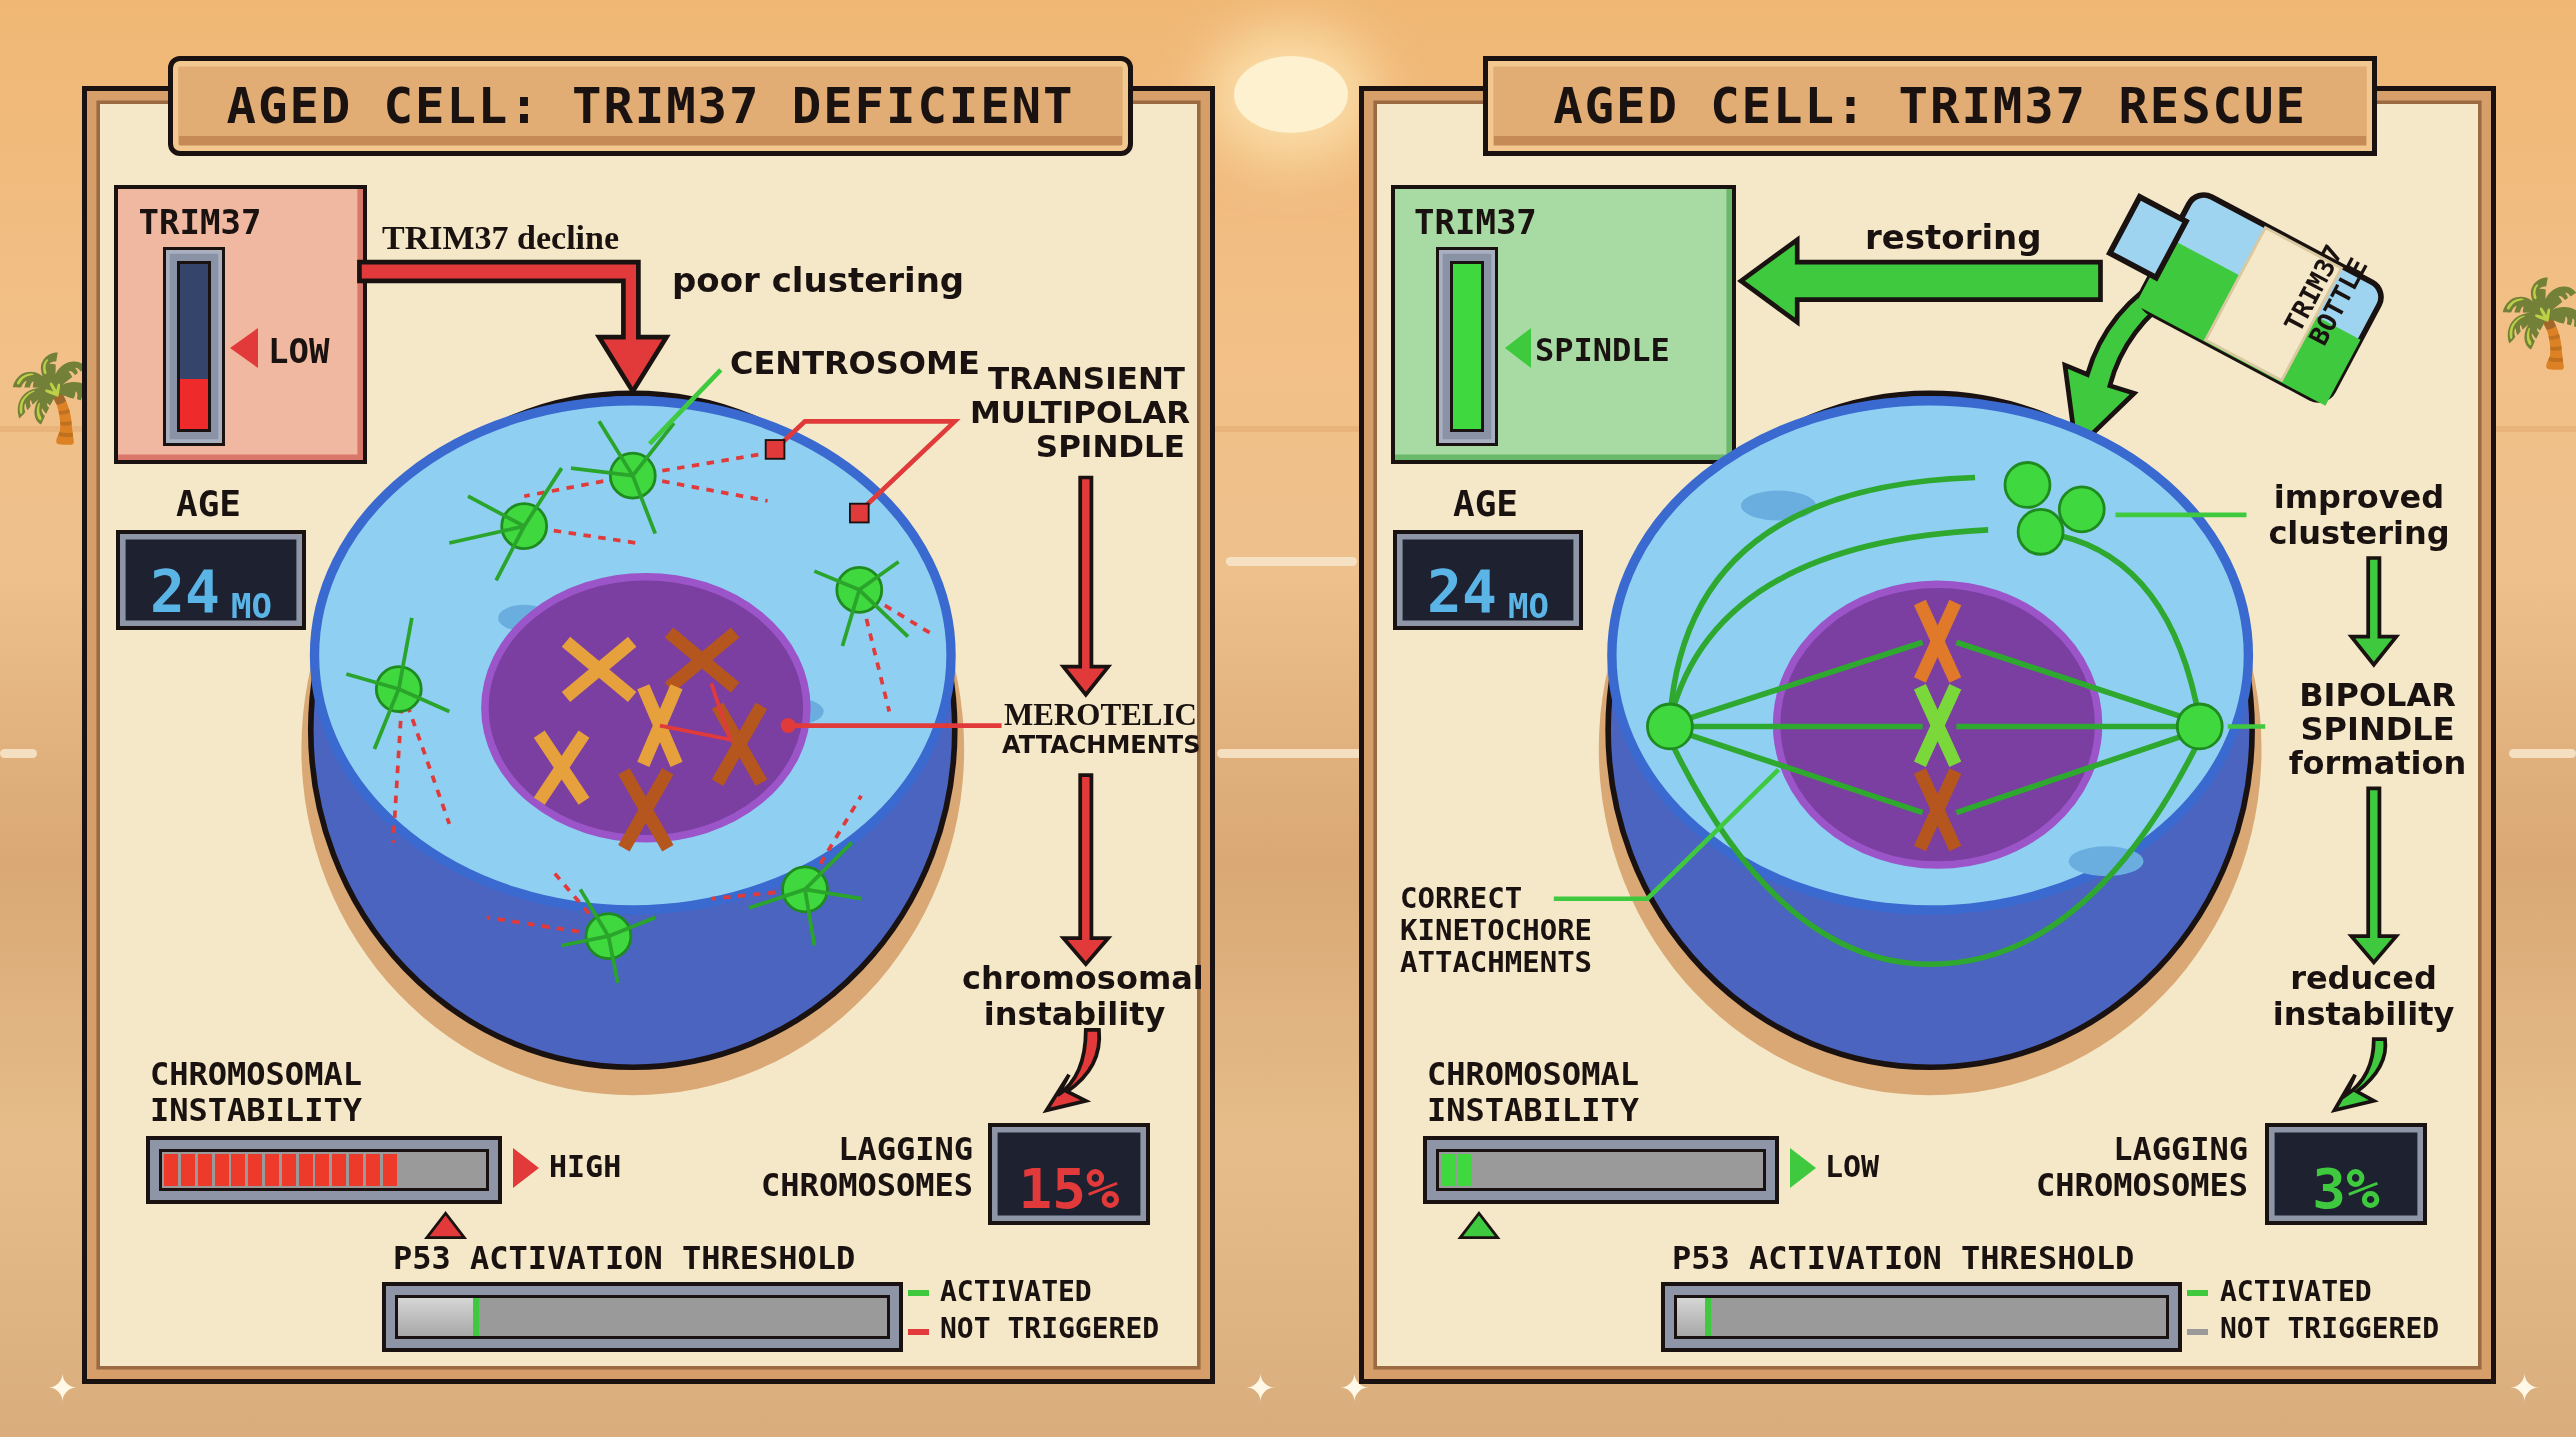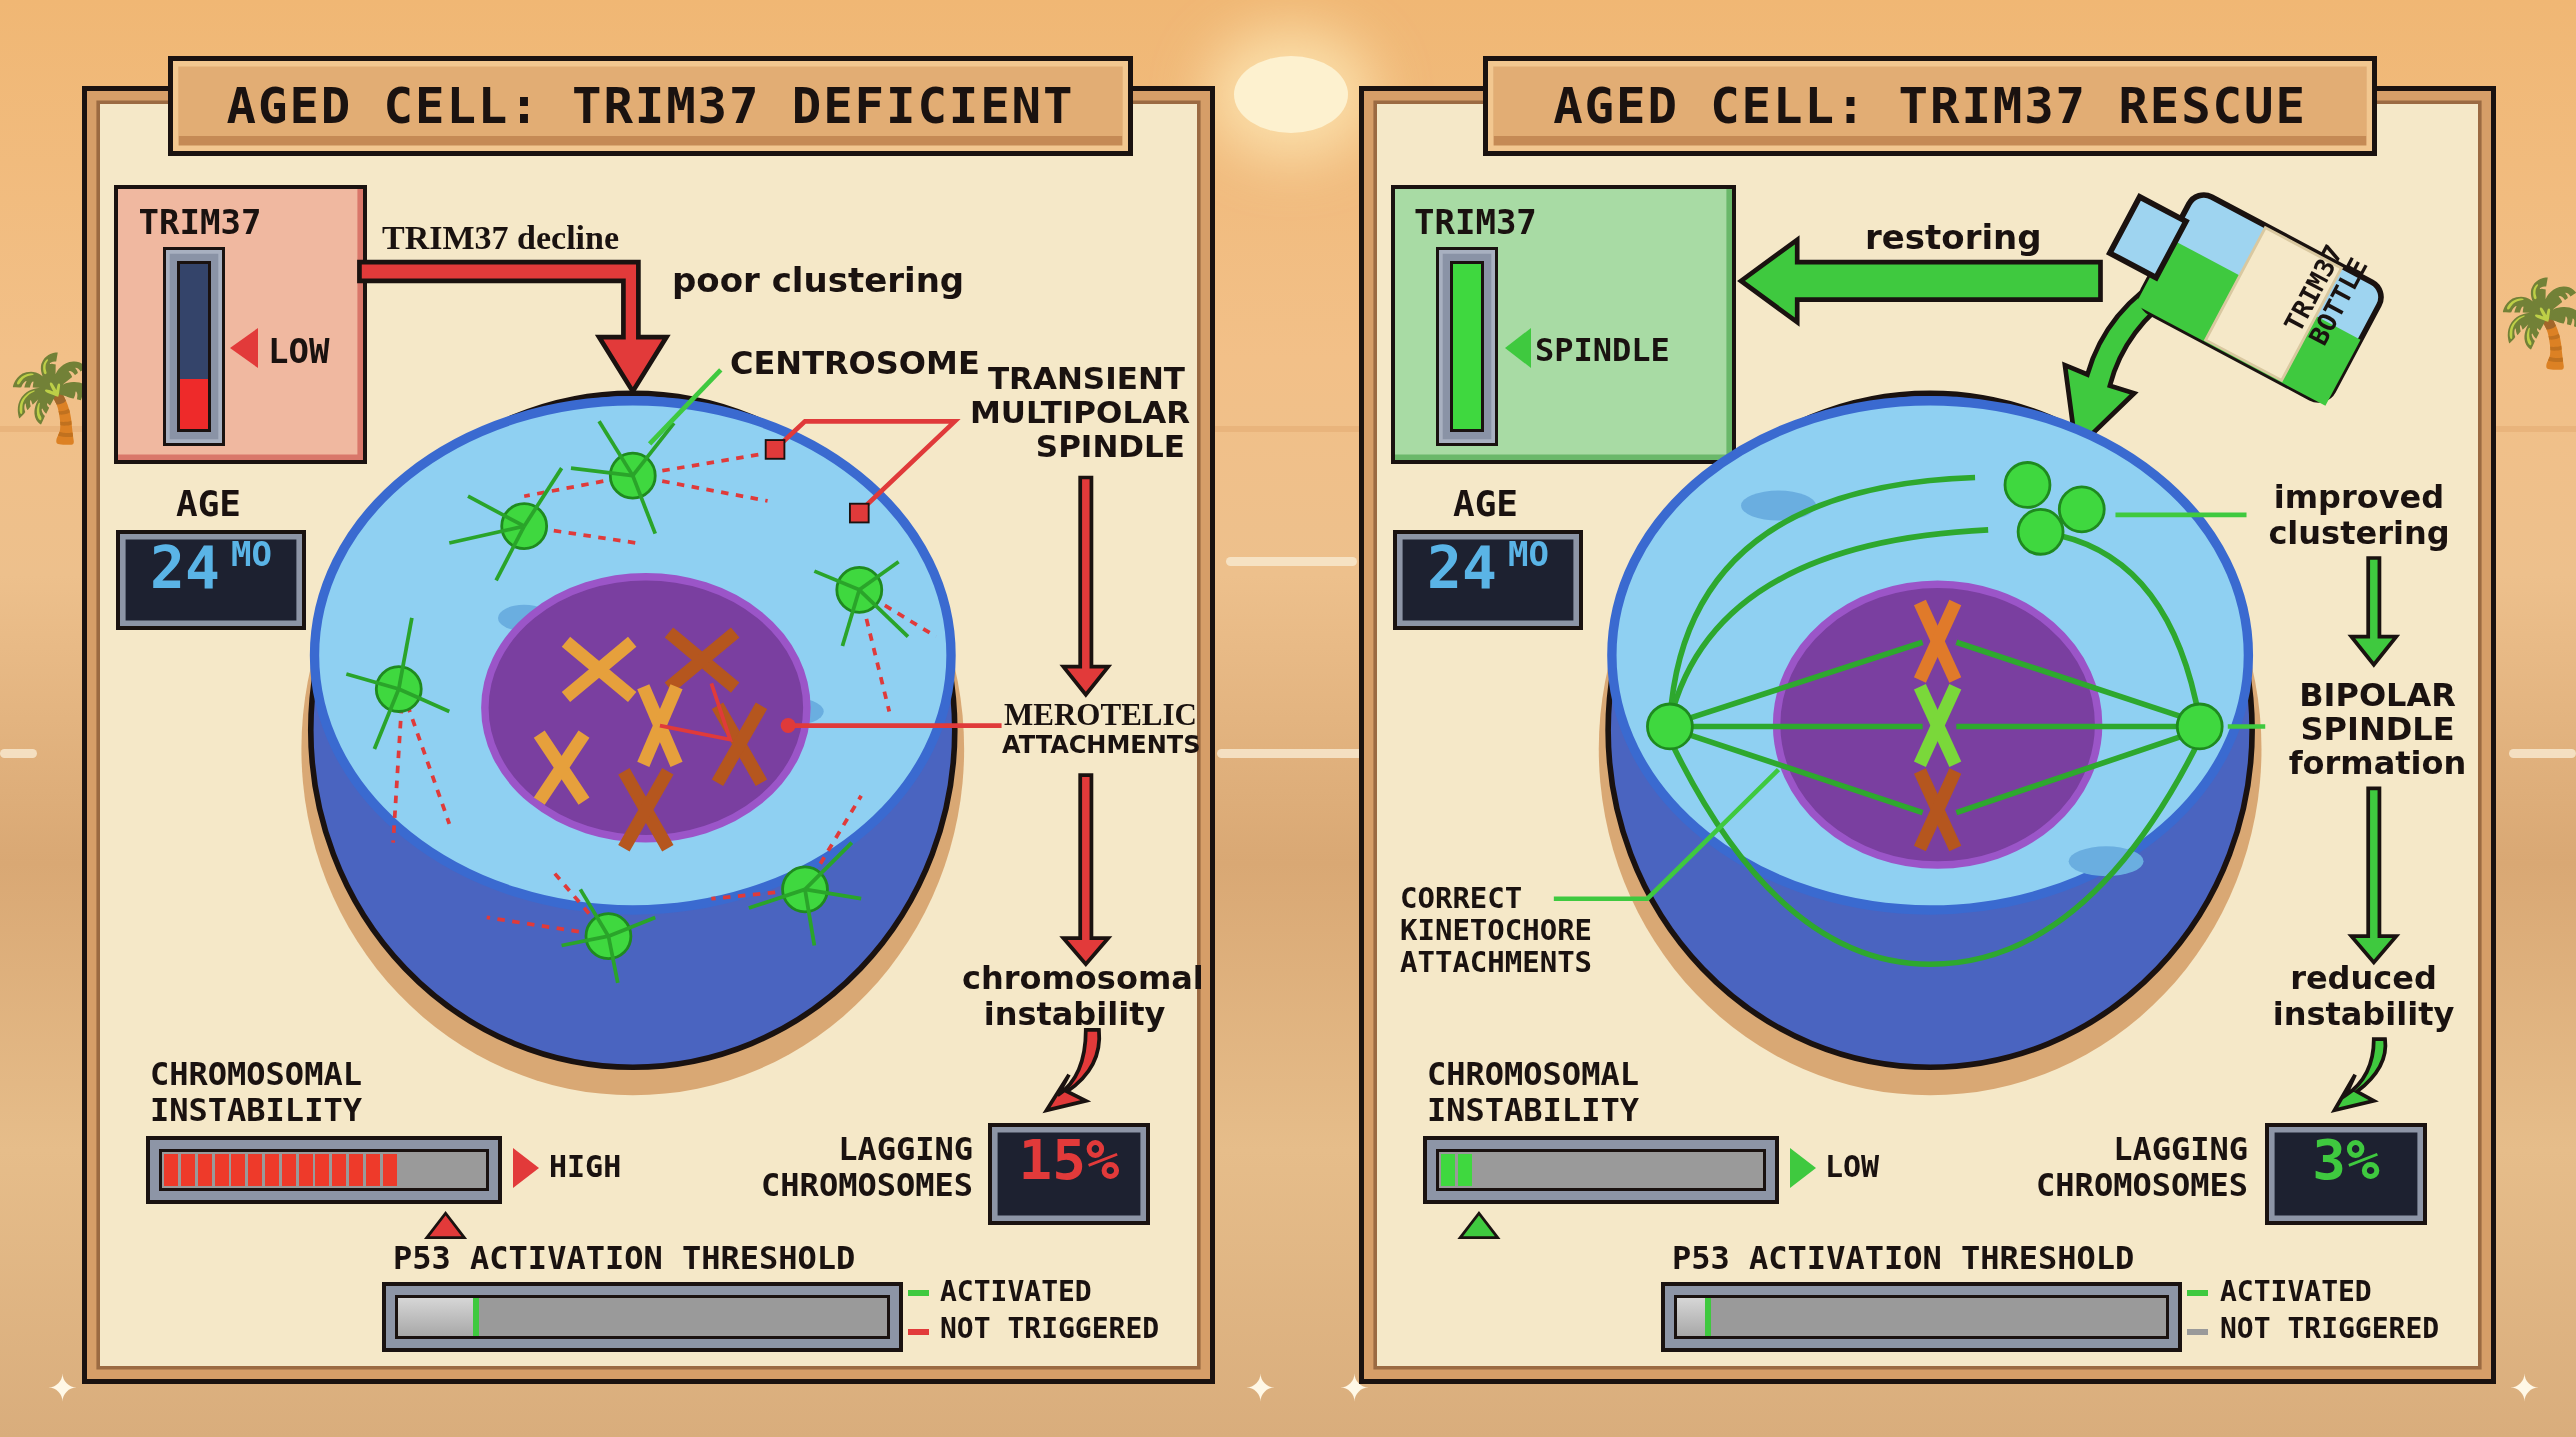--- a/index.html
+++ b/index.html
@@ -13,21 +13,21 @@
   .palm{position:absolute;color:#a8724a;font-size:84px;line-height:1;}
   .panel{position:absolute;background:#f5e8c8;border:5.6px solid #1a1210;box-shadow:inset 0 0 0 9.4px #d69e68, inset 0 0 0 13px #9b6a42;}
   .title-plate{position:absolute;background:#e2ad74;border:5.6px solid #1a1210;box-shadow:inset 0 0 0 5.6px #f2c790, inset 0 -9.4px 0 5.6px #c58a55;
     display:flex;align-items:center;justify-content:center;
     font-family:"DejaVu Sans Mono","Liberation Mono",monospace;font-weight:bold;font-size:49px;letter-spacing:1.9px;color:#1a1210;}
   .pix{font-family:"DejaVu Sans Mono","Liberation Mono",monospace;font-weight:bold;color:#1a1210;}
   .txt{font-family:"DejaVu Sans","Liberation Sans",sans-serif;font-weight:bold;color:#1a1210;}
   .trim-box{position:absolute;border:4.7px solid #1a1210;}
   .gauge{position:absolute;border:3.7px solid #1a1210;background:#8a93a6;box-shadow:inset 0 0 0 3.7px #a8b0c0;}
   .gauge-inner{position:absolute;left:11.2px;right:11.2px;top:11.2px;bottom:11.2px;border:3.7px solid #1a1210;background:#34446a;}
-  .lcd{position:absolute;background:#1d2130;border:4.7px solid #1a1210;box-shadow:inset 0 0 0 5.6px #8d95a6;display:flex;align-items:flex-start;justify-content:center;}
+  .lcd{position:absolute;background:#1d2130;border:4.7px solid #1a1210;box-shadow:inset 0 0 0 5.6px #8d95a6;display:flex;align-items:flex-end;justify-content:center;}
   .bar-outer{position:absolute;background:#8d95a6;border:4.7px solid #1a1210;}
   .bar-track{position:absolute;left:9.4px;right:9.4px;top:9.4px;bottom:9.4px;background:#9a9a9a;border:3.7px solid #1a1210;overflow:hidden;}
   .seg{display:inline-block;height:100%;margin-right:2.8px;}
   svg{position:absolute;left:0;top:0;}
 </style>
 </head>
 <body>
 
 <div class="sun"></div>
 <div class="horizon"></div>
@@ -37,21 +37,21 @@
 <div class="wave" style="left:2509px;top:749px;width:67px;"></div>
 <div class="palm" style="left:0;top:356px;">🌴</div>
 <div class="palm" style="left:2490px;top:281px;">🌴</div>
 <div class="abs" style="left:2415px;top:131px;color:#fff8e6;font-size:45px;">✦</div>
 <div class="abs" style="left:47px;top:1367px;color:#fff8e6;font-size:37px;">✦</div>
 <div class="abs" style="left:1245px;top:1367px;color:#fff8e6;font-size:37px;">✦</div>
 <div class="abs" style="left:1339px;top:1367px;color:#fff8e6;font-size:37px;">✦</div>
 <div class="abs" style="left:2509px;top:1367px;color:#fff8e6;font-size:37px;">✦</div>
 
 <div class="panel" style="left:82px;top:86px;width:1123px;height:1288px;"></div>
-<div class="title-plate" style="left:168px;top:56px;width:955px;height:90px;">AGED CELL: TRIM37 DEFICIENT</div>
+<div class="title-plate" style="left:168px;top:56px;width:955px;height:90px;border-radius:12px;">AGED CELL: TRIM37 DEFICIENT</div>
 
 <div class="trim-box" style="left:114px;top:185px;width:245px;height:271px;background:#f0b8a0;box-shadow:inset -5.6px -5.6px 0 #d9776a;">
   <div class="abs pix" style="left:20.6px;top:13px;font-size:34px;">TRIM37</div>
   <div class="gauge" style="left:45px;top:58px;width:56px;height:193px;">
     <div class="gauge-inner">
       <div class="abs" style="left:0;right:0;bottom:0;height:30%;background:#ee2a2a;"></div>
     </div>
   </div>
   <div class="abs" style="left:112px;top:139px;width:0;height:0;border-top:20.6px solid transparent;border-bottom:20.6px solid transparent;border-right:28px solid #e23a3a;"></div>
   <div class="abs pix" style="left:150px;top:142px;font-size:34px;">LOW</div>

